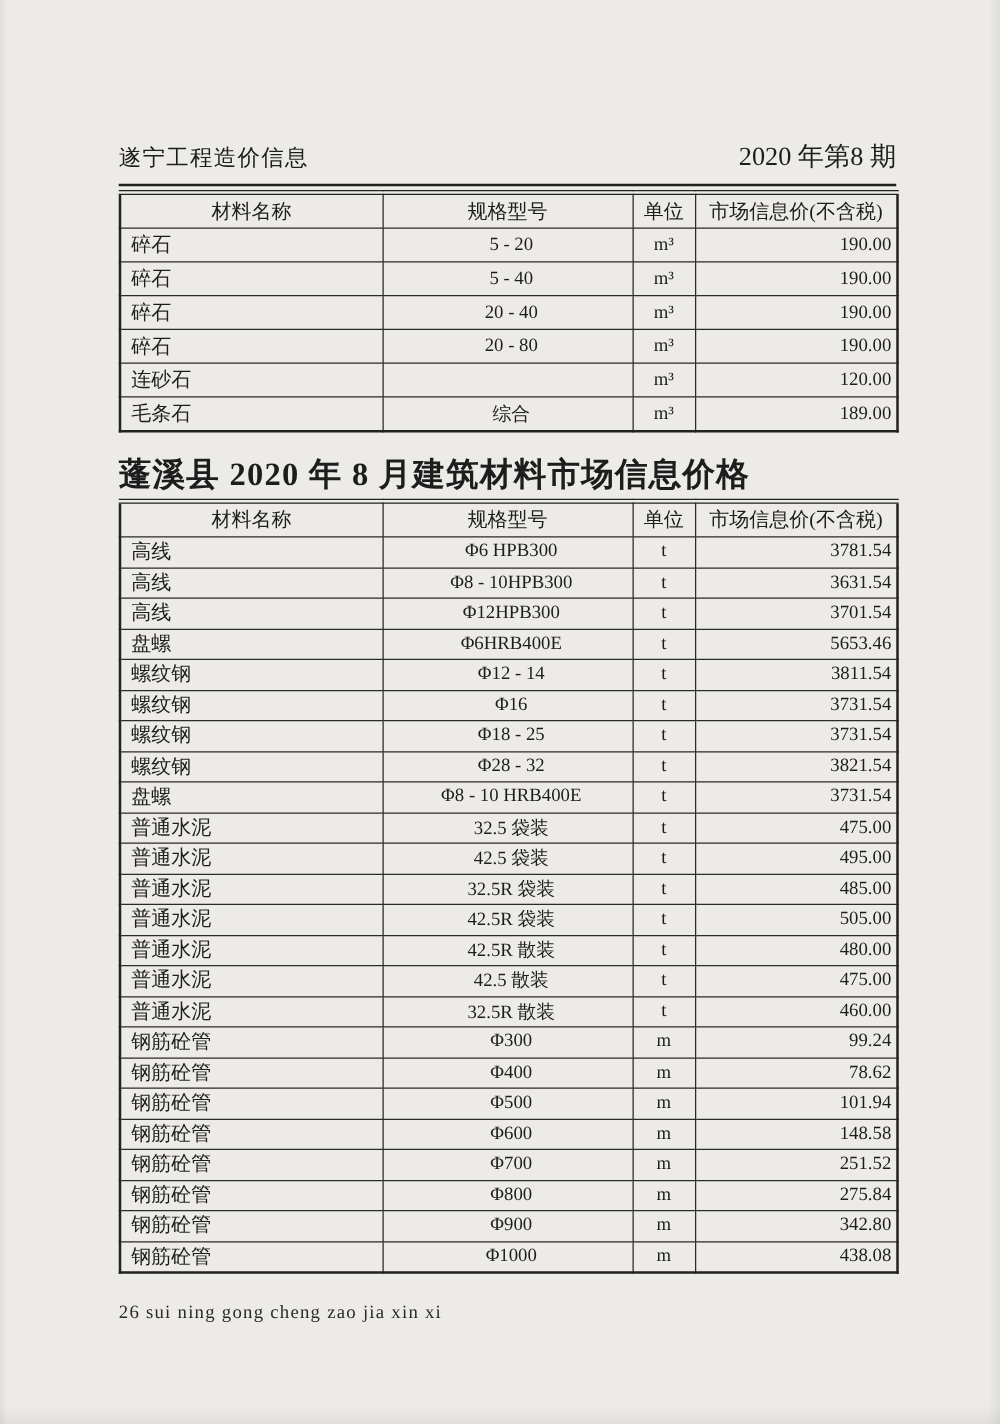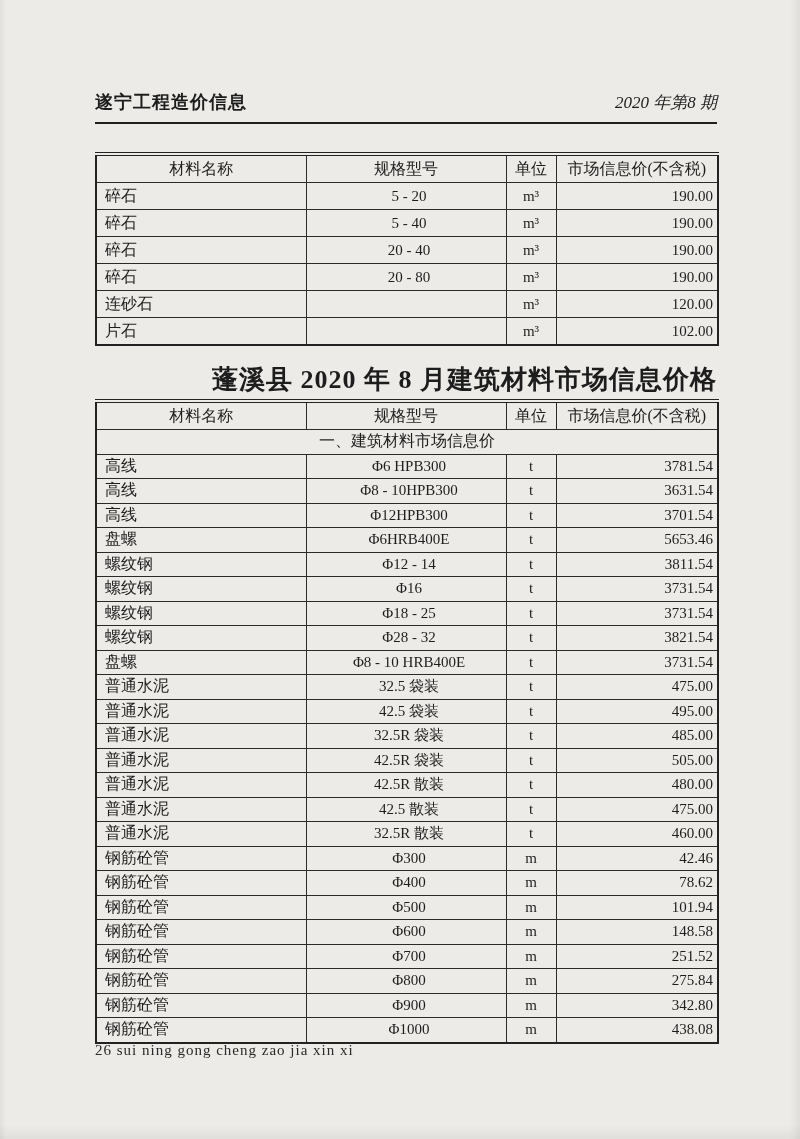--- a/index.html
+++ b/index.html
@@ -19,22 +19,22 @@
       linear-gradient(0deg, rgba(0,0,0,0.05) 0, rgba(0,0,0,0) 14px),
       #edebe7;
   }
   
   .masthead{
     position:absolute;top:90px;left:95px;width:622px;
     display:flex;justify-content:space-between;align-items:baseline;
     border-bottom:2px solid #1f1f1f;
     padding-bottom:8px;
   }
-  .masthead .left{font-size:18px;font-weight:bold;letter-spacing:1px;}
-  .masthead .right{font-size:17px;font-style:italic;}
+  .masthead .left{font-size:18px;font-weight:normal;letter-spacing:1px;margin-top:24px;}
+  .masthead .right{font-size:21px;}
   
   table.tbl{
     position:absolute;left:95px;width:622px;
     border-collapse:collapse;table-layout:fixed;
     background:transparent;
   }
   table.tbl,.tbl th,.tbl td{border:1px solid #2a2a2a;}
   table.tbl{border:2px solid #222;border-top:4px double #222;}
   .tbl th{
     font-weight:normal;font-size:16px;text-align:center;
@@ -48,21 +48,21 @@
   .tbl td.cell-name{text-align:left;padding-left:8px;font-size:16px;}
   .tbl td.cell-spec{text-align:center;padding-left:10px;}
   .tbl td.cell-unit{text-align:center;}
   .tbl td.cell-price{text-align:right;}
   .tbl td.section-cell{text-align:center;font-size:16px;height:21px;}
   #table1{top:152px;}
   #table2{top:399px;}
   
   .big-title{
     position:absolute;top:362px;left:95px;width:622px;
-    text-align:right;font-size:26px;font-weight:bold;
+    text-align:left;font-size:26px;font-weight:bold;
     letter-spacing:1px;white-space:nowrap;
   }
   
   .footer{
     position:absolute;top:1042px;left:95px;
     font-size:15px;letter-spacing:1px;color:#2a2a2a;
   }
 </style>
 </head>
 <body>
@@ -114,24 +114,24 @@
           <td class="cell-unit">m³</td>
           <td class="cell-price">190.00</td>
         </tr>
         <tr>
           <td class="cell-name">连砂石</td>
           <td class="cell-spec"></td>
           <td class="cell-unit">m³</td>
           <td class="cell-price">120.00</td>
         </tr>
         <tr>
-          <td class="cell-name">片石</td>
-          <td class="cell-spec"></td>
-          <td class="cell-unit">m³</td>
-          <td class="cell-price">102.00</td>
+          <td class="cell-name">毛条石</td>
+          <td class="cell-spec">综合</td>
+          <td class="cell-unit">m³</td>
+          <td class="cell-price">189.00</td>
         </tr>
       </tbody>
   </table>
 
   <div class="big-title">蓬溪县 2020 年 8 月建筑材料市场信息价格</div>
 
   <table class="tbl" id="table2">
     <colgroup>
       <col style="width:210px">
         <col style="width:200px">
@@ -141,23 +141,20 @@
     <thead>
       <tr>
         <th>材料名称</th>
         <th>规格型号</th>
         <th>单位</th>
         <th>市场信息价(不含税)</th>
       </tr>
     </thead>
     <tbody>
         <tr>
-          <td colspan="4" class="section-cell">一、建筑材料市场信息价</td>
-        </tr>
-        <tr>
           <td class="cell-name">高线</td>
           <td class="cell-spec">Φ6 HPB300</td>
           <td class="cell-unit">t</td>
           <td class="cell-price">3781.54</td>
         </tr>
         <tr>
           <td class="cell-name">高线</td>
           <td class="cell-spec">Φ8 - 10HPB300</td>
           <td class="cell-unit">t</td>
           <td class="cell-price">3631.54</td>
@@ -243,21 +240,21 @@
         <tr>
           <td class="cell-name">普通水泥</td>
           <td class="cell-spec">32.5R 散装</td>
           <td class="cell-unit">t</td>
           <td class="cell-price">460.00</td>
         </tr>
         <tr>
           <td class="cell-name">钢筋砼管</td>
           <td class="cell-spec">Φ300</td>
           <td class="cell-unit">m</td>
-          <td class="cell-price">42.46</td>
+          <td class="cell-price">99.24</td>
         </tr>
         <tr>
           <td class="cell-name">钢筋砼管</td>
           <td class="cell-spec">Φ400</td>
           <td class="cell-unit">m</td>
           <td class="cell-price">78.62</td>
         </tr>
         <tr>
           <td class="cell-name">钢筋砼管</td>
           <td class="cell-spec">Φ500</td>

